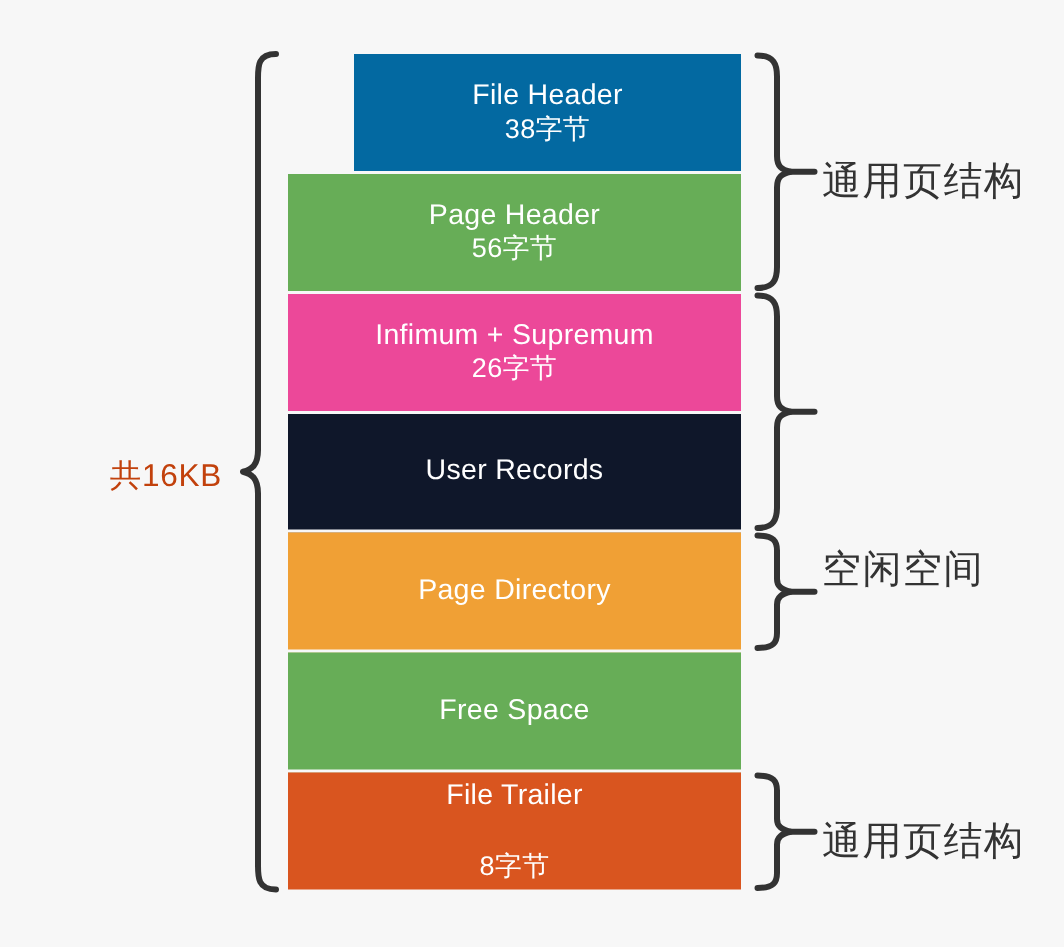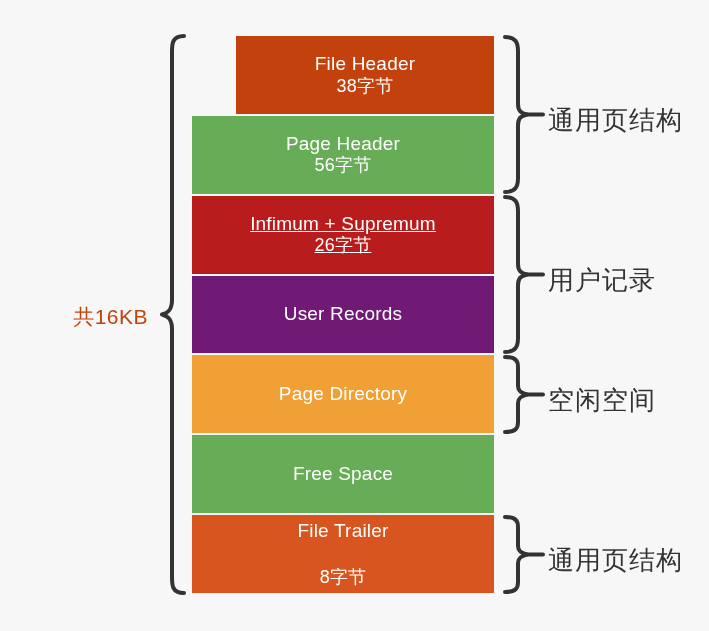--- a/index.html
+++ b/index.html
@@ -103,33 +103,33 @@
              L 172 300
              C 172 310, 168 313, 162 314.5
              C 168 316, 172 319, 172 329
              L 172 577
              C 172 585, 172 593, 184 593"></path>
   </svg>
 
   <div class="left-label" style="left: 48px; top: 303px; width: 100px;">共16KB</div>
 
   <div class="blocks">
-    <div class="block" style="background:#c2410c;margin-left:44px;">
+    <div class="block" style="background:#0369a1;margin-left:44px;">
       <div class="title">File Header</div>
       <div class="sub">38字节</div>
     </div>
     <div class="block" style="background:#67ad57;">
       <div class="title">Page Header</div>
       <div class="sub">56字节</div>
     </div>
-    <div class="block" style="background:#b91c1c;text-decoration:underline;">
+    <div class="block" style="background:#ec4899;">
       <div class="title">Infimum + Supremum</div>
       <div class="sub">26字节</div>
     </div>
-    <div class="block" style="background:#701a75;">
+    <div class="block" style="background:#0f172a;">
       <div class="title">User Records</div>
     </div>
     <div class="block" style="background:#f0a035;">
       <div class="title">Page Directory</div>
     </div>
     <div class="block" style="background:#67ad57;">
       <div class="title">Free Space</div>
     </div>
     <div class="block" style="background:#d9551f;">
       <div class="title">File Trailer</div>
@@ -171,19 +171,18 @@
              L 518 546
              C 518 551, 521 553, 527 554.5
              C 521 556, 518 558, 518 563
              L 518 582
              C 518 588, 516 592, 505 592"></path>
     <path class="brace-path" d="M 527 554.5 L 543 554.5"></path>
   </svg>
 
   <div class="ann-label" style="left: 548px; top: 103px;">通用页结构</div>
 
-  <div class="ann-label" style="left: 548px; top: 263px;">用户记录</div>
 
-  <div class="ann-label" style="left: 548px; top: 383px;">空闲空间</div>
+  <div class="ann-label" style="left: 548px; top: 362px;">空闲空间</div>
 
   <div class="ann-label" style="left: 548px; top: 543px;">通用页结构</div>
 
 </div>
 
 </body></html>

